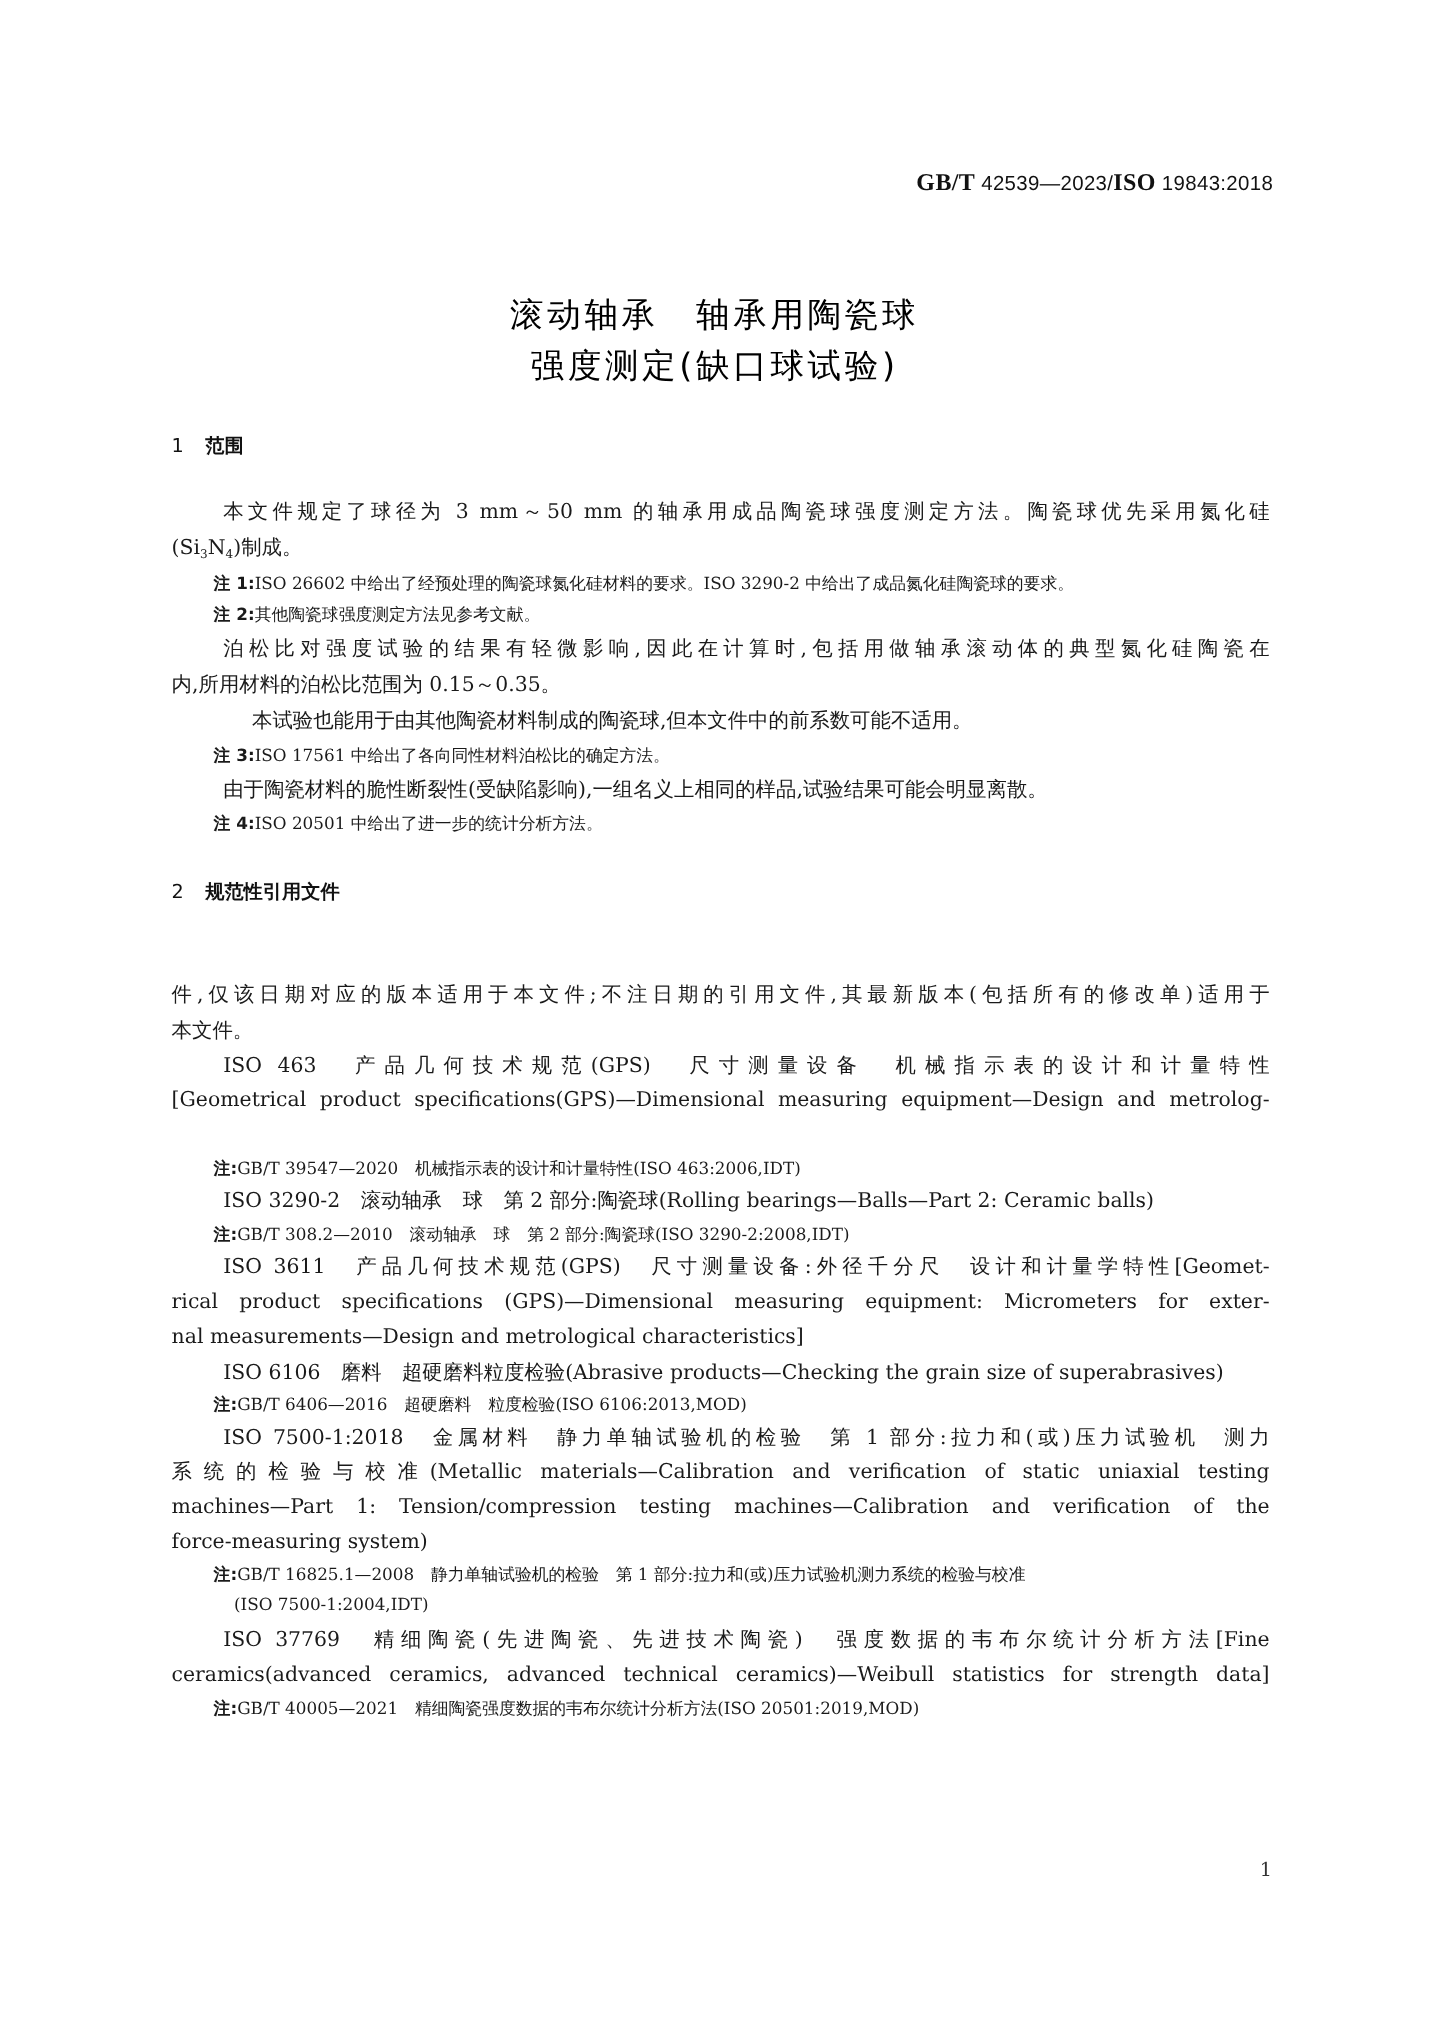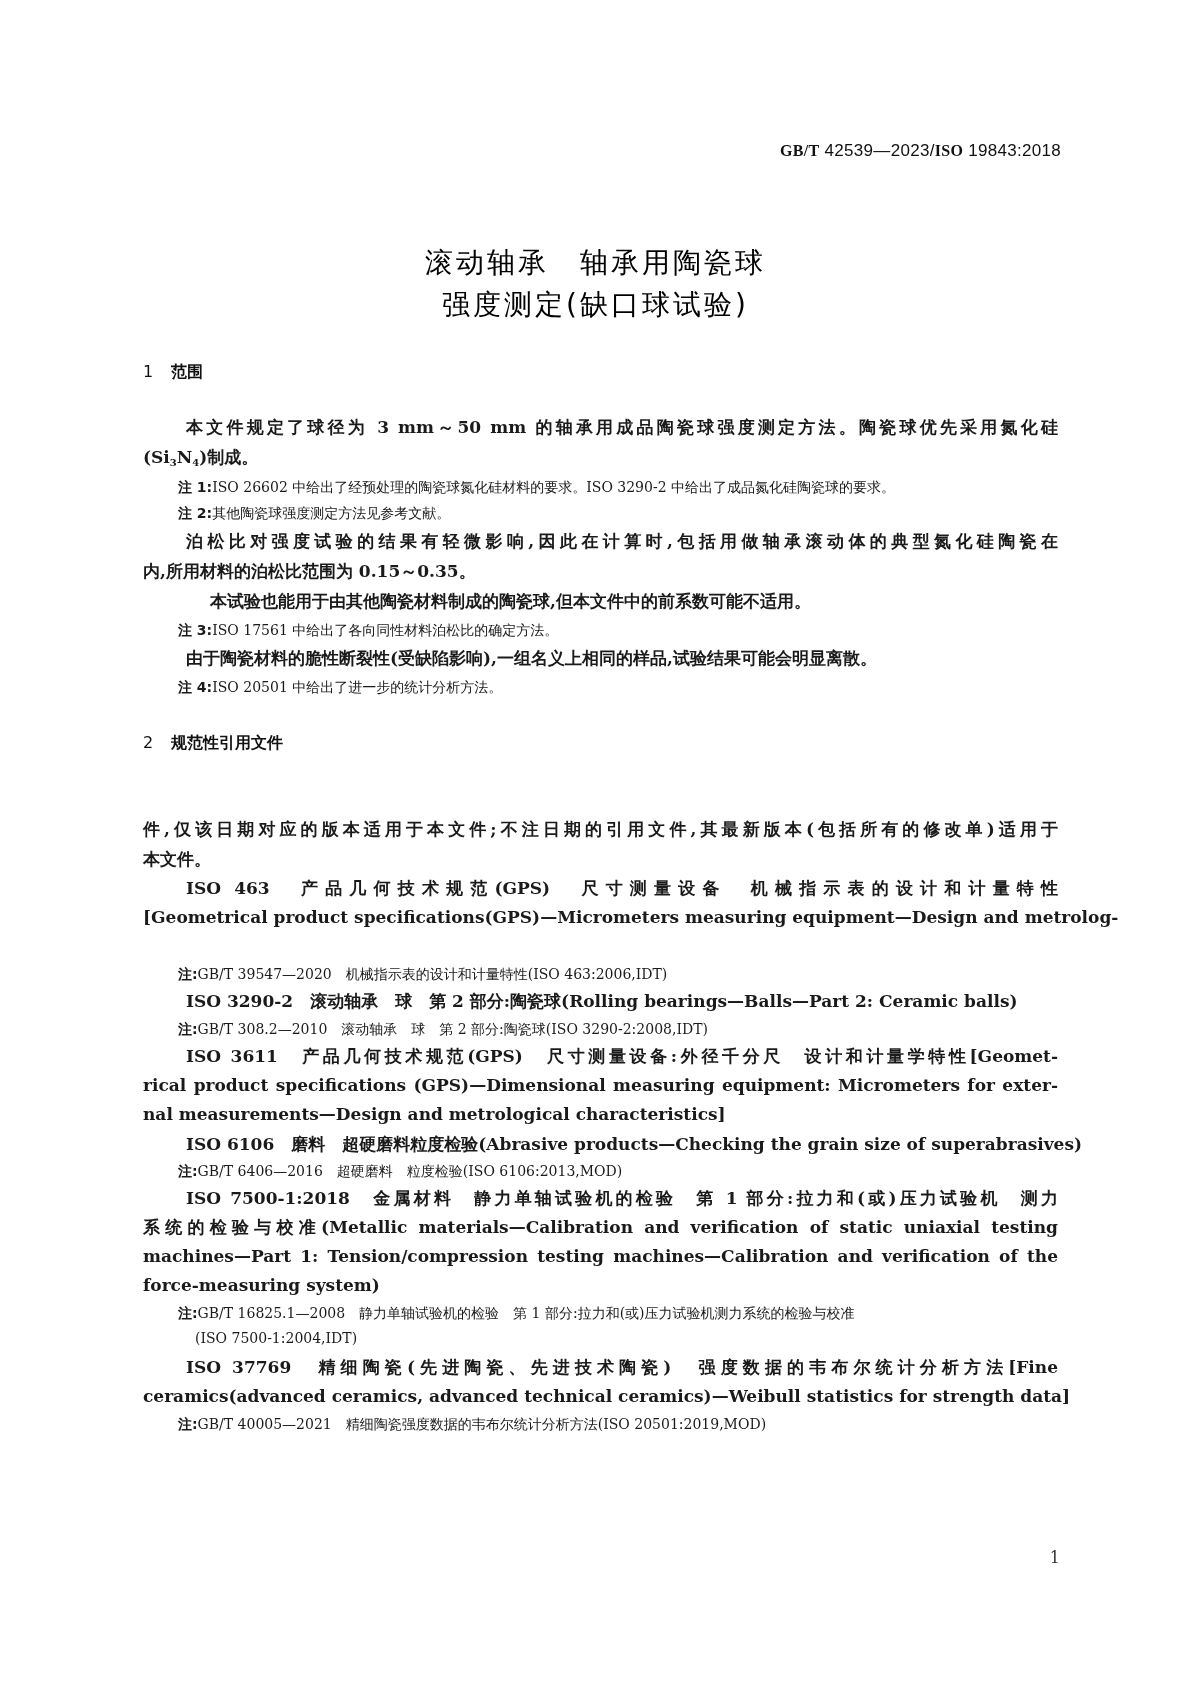--- a/index.html
+++ b/index.html
@@ -26,21 +26,21 @@
       right: 130px;
       top: 141px;
       font-family: "Liberation Sans", "DejaVu Sans", sans-serif;
       font-size: 17px;
       letter-spacing: 0.3px;
       color: #111;
     }
     .std-code b {
       font-family: "Liberation Serif", serif;
       font-weight: bold;
-      font-size: 16px;
+      font-size: 20px;
     }
     .title {
       position: absolute;
       left: 0;
       width: 1191px;
       text-align: center;
       font-family: "DejaVu Sans", sans-serif;
       font-size: 28px;
       letter-spacing: 3px;
       color: #000000;
@@ -59,21 +59,20 @@
     .heading .num { display: inline-block; width: 28px; font-weight: normal; }
 
     .line {
       position: absolute;
       left: 143px;
       width: 915px;
       font-size: 17px;
       line-height: 22px;
       white-space: nowrap;
       color: #1a1a1a;
-      font-weight: bold;
     }
     .just {
       text-align: justify;
       text-align-last: justify;
     }
     .indent { left: 186px; width: 872px; }
     .note {
       position: absolute;
       left: 178px;
       font-size: 14px;
@@ -138,21 +137,21 @@
   </div>
 
   <div class="heading" style="top:733px;">
     <span class="num">2</span><span>规范性引用文件</span>
   </div>
 
   <div class="line just" style="top:818px;">件,仅该日期对应的版本适用于本文件;不注日期的引用文件,其最新版本(包括所有的修改单)适用于</div>
   <div class="line" style="top:848px;">本文件。</div>
 
   <div class="line indent just" style="top:877px;">ISO 463　产品几何技术规范(GPS)　尺寸测量设备　机械指示表的设计和计量特性</div>
-  <div class="line just" style="top:906px;">[Geometrical product specifications(GPS)—Micrometers measuring equipment—Design and metrolog-</div>
+  <div class="line just" style="top:906px;">[Geometrical product specifications(GPS)—Dimensional measuring equipment—Design and metrolog-</div>
   <div class="note" style="top:964px;">
     <span class="lbl">注:</span><span>GB/T 39547—2020　机械指示表的设计和计量特性(ISO 463:2006,IDT)</span>
   </div>
 
   <div class="line indent" style="top:990px;">ISO 3290-2　滚动轴承　球　第 2 部分:陶瓷球(Rolling bearings—Balls—Part 2: Ceramic balls)</div>
   <div class="note" style="top:1019px;">
     <span class="lbl">注:</span><span>GB/T 308.2—2010　滚动轴承　球　第 2 部分:陶瓷球(ISO 3290-2:2008,IDT)</span>
   </div>
 
   <div class="line indent just" style="top:1045px;">ISO 3611　产品几何技术规范(GPS)　尺寸测量设备:外径千分尺　设计和计量学特性[Geomet-</div>

